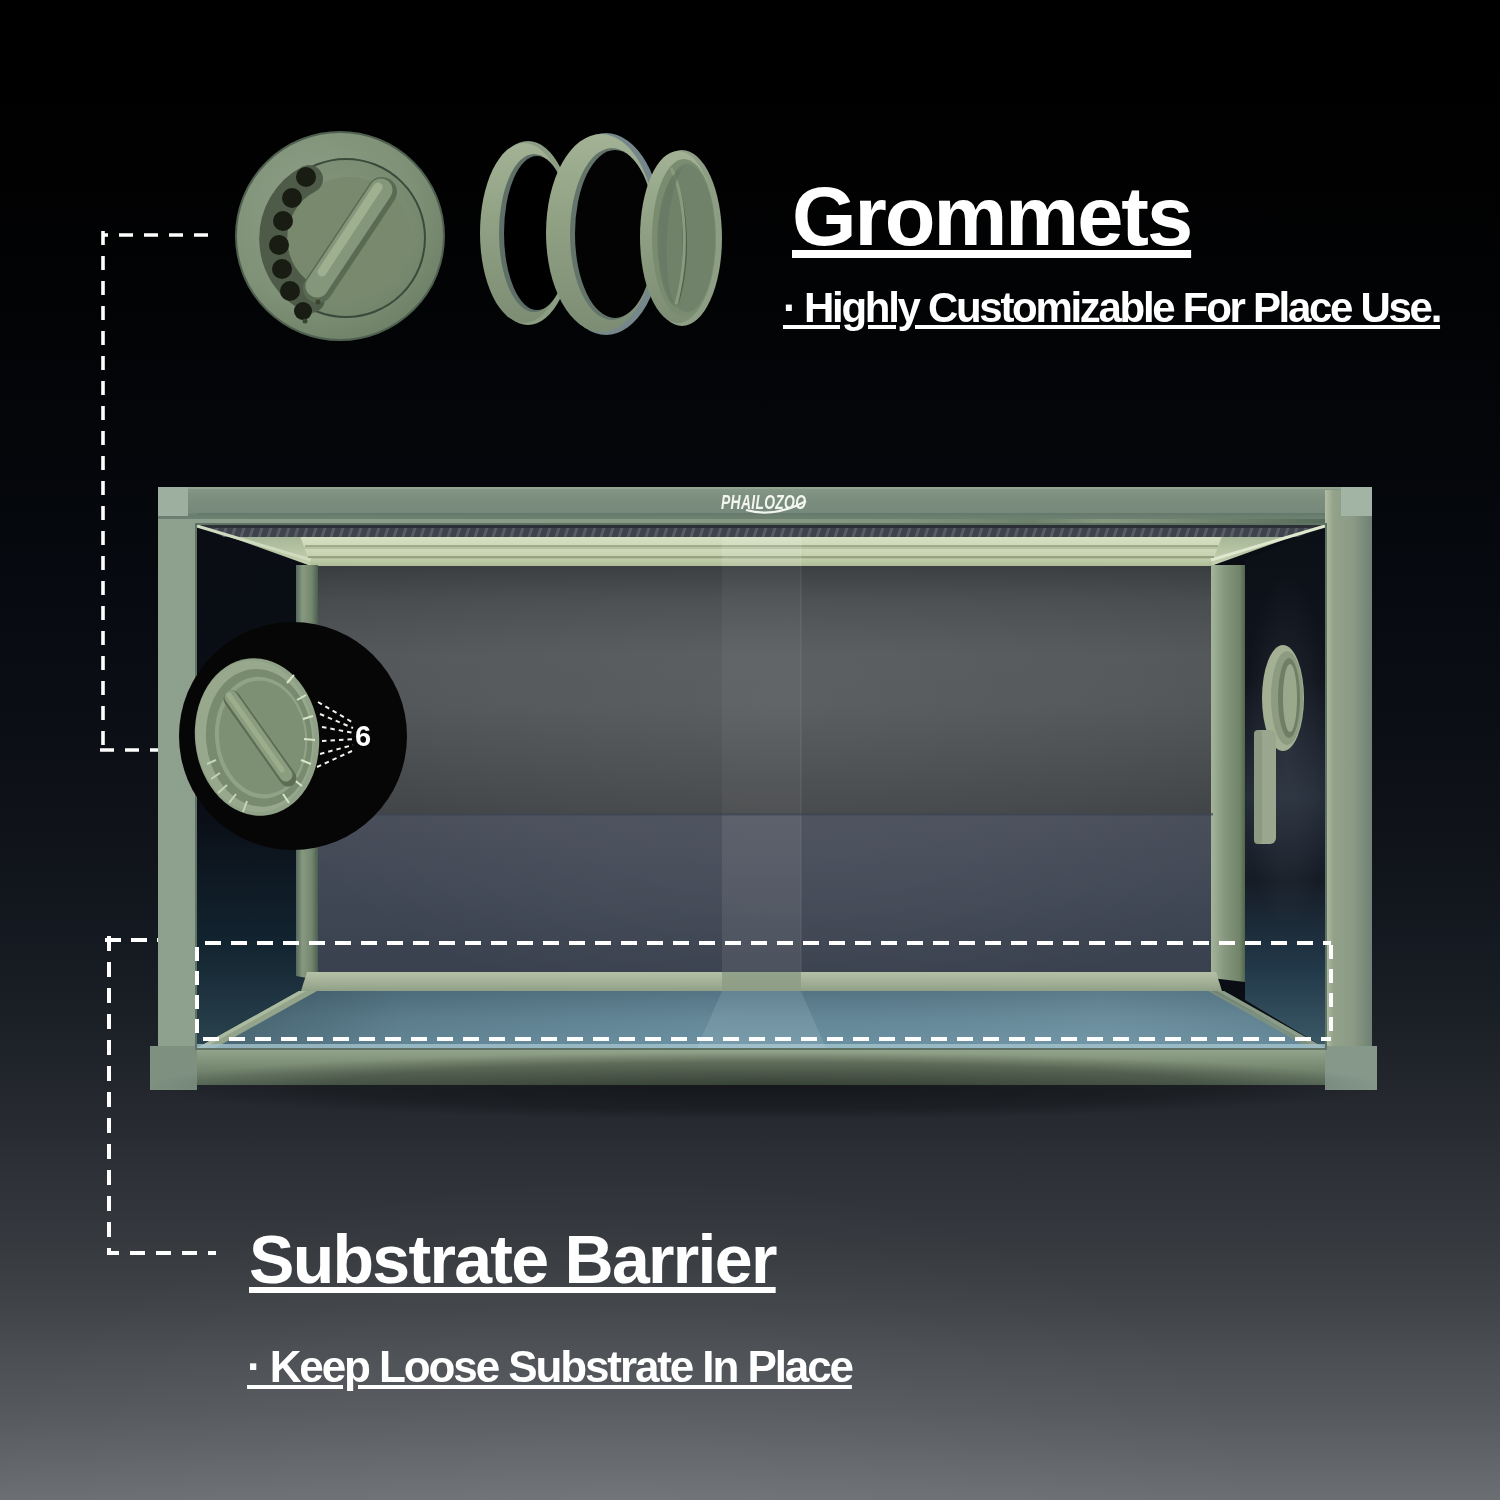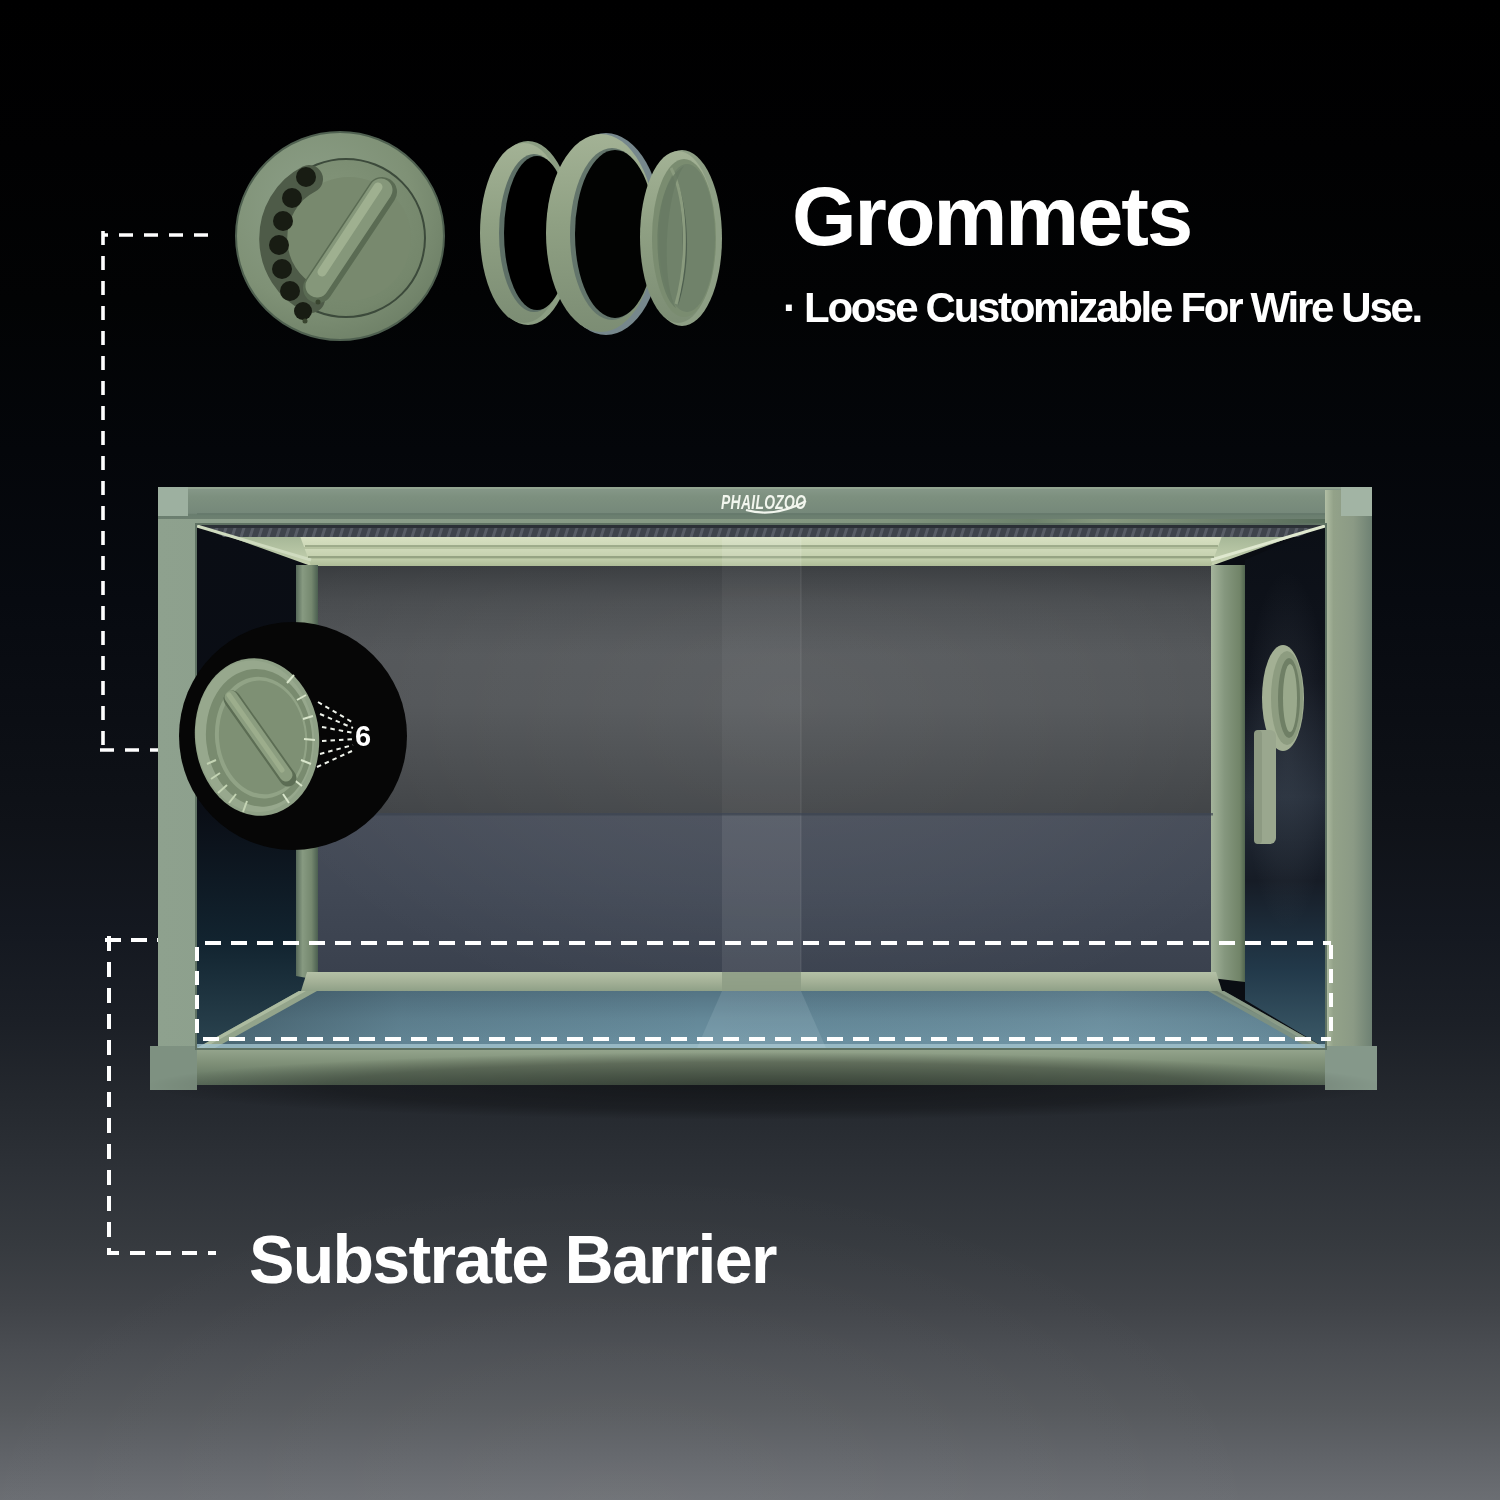--- a/index.html
+++ b/index.html
@@ -1,19 +1,19 @@
 <!DOCTYPE html>
 <html><head>
 <meta charset="utf-8">
 <style>
   html,body{margin:0;padding:0;background:#000;}
   #stage{position:relative;width:1500px;height:1500px;overflow:hidden;
     background:radial-gradient(ellipse 950px 520px at 620px 1530px, rgba(255,255,255,0.05), rgba(255,255,255,0) 70%),linear-gradient(180deg,#000000 0%,#010102 10%,#020304 20%,#04060a 30%,#070a10 40%,#0b0e14 48%,#0f1218 55%,#141820 62%,#1b1f26 68%,#24282e 73%,#2d3137 78%,#363a3f 83%,#404348 87%,#4a4d52 90%,#55585c 94%,#606368 97%,#6b6e73 100%);
     font-family:"Liberation Sans", sans-serif;}
-  .hdr{position:absolute;color:#fff;font-weight:bold;white-space:nowrap;}
+  .hdr{position:absolute;color:#fff;font-weight:bold;white-space:nowrap;text-decoration:underline;}
 </style>
 </head>
 <body>
 <div id="stage">
   <svg width="1500" height="1500" viewBox="0 0 1500 1500" style="position:absolute;left:0;top:0;">
     <defs>
       <linearGradient id="topbar" x1="0" y1="0" x2="0" y2="1">
         <stop offset="0" stop-color="#87998a"></stop>
           <stop offset="0.3" stop-color="#7d907f"></stop>
         <stop offset="0.82" stop-color="#75887a"></stop>
@@ -315,15 +315,16 @@
       <path d="M 317 767 L 352 751"></path>
     </g>
     <text x="355" y="746" font-family="Liberation Sans, sans-serif" font-size="29" font-weight="bold" fill="#ffffff">6</text>
     <g transform="translate(721,509) scale(0.66,1)">
         <text x="0" y="0" font-family="Liberation Sans, sans-serif" font-size="21" font-weight="bold" font-style="italic" letter-spacing="0.5" fill="#f2f6ee">PHAILOZOO</text>
       </g>
     <path d="M 746 510 Q 775 518 806 501" fill="none" stroke="#f2f6ee" stroke-width="2.2"></path>
   </svg>
 
   <div class="hdr" id="h1" style="left:792px;top:169px;font-size:83px;letter-spacing:-2px;">Grommets</div>
-  <div class="hdr" id="s1" style="left:783px;top:284px;font-size:42px;letter-spacing:-2.3px;">· Loose Customizable For Wire Use.</div>
+  <div class="hdr" id="s1" style="left:783px;top:284px;font-size:42px;letter-spacing:-2.3px;">· Highly Customizable For Place Use.</div>
   <div class="hdr" id="h2" style="left:249px;top:1220px;font-size:68px;letter-spacing:-1.7px;">Substrate Barrier</div>
+  <div class="hdr" id="s2" style="left:247px;top:1342px;font-size:44px;letter-spacing:-2.1px;">· Keep Loose Substrate In Place</div>
 </div>
 
 </body></html>

